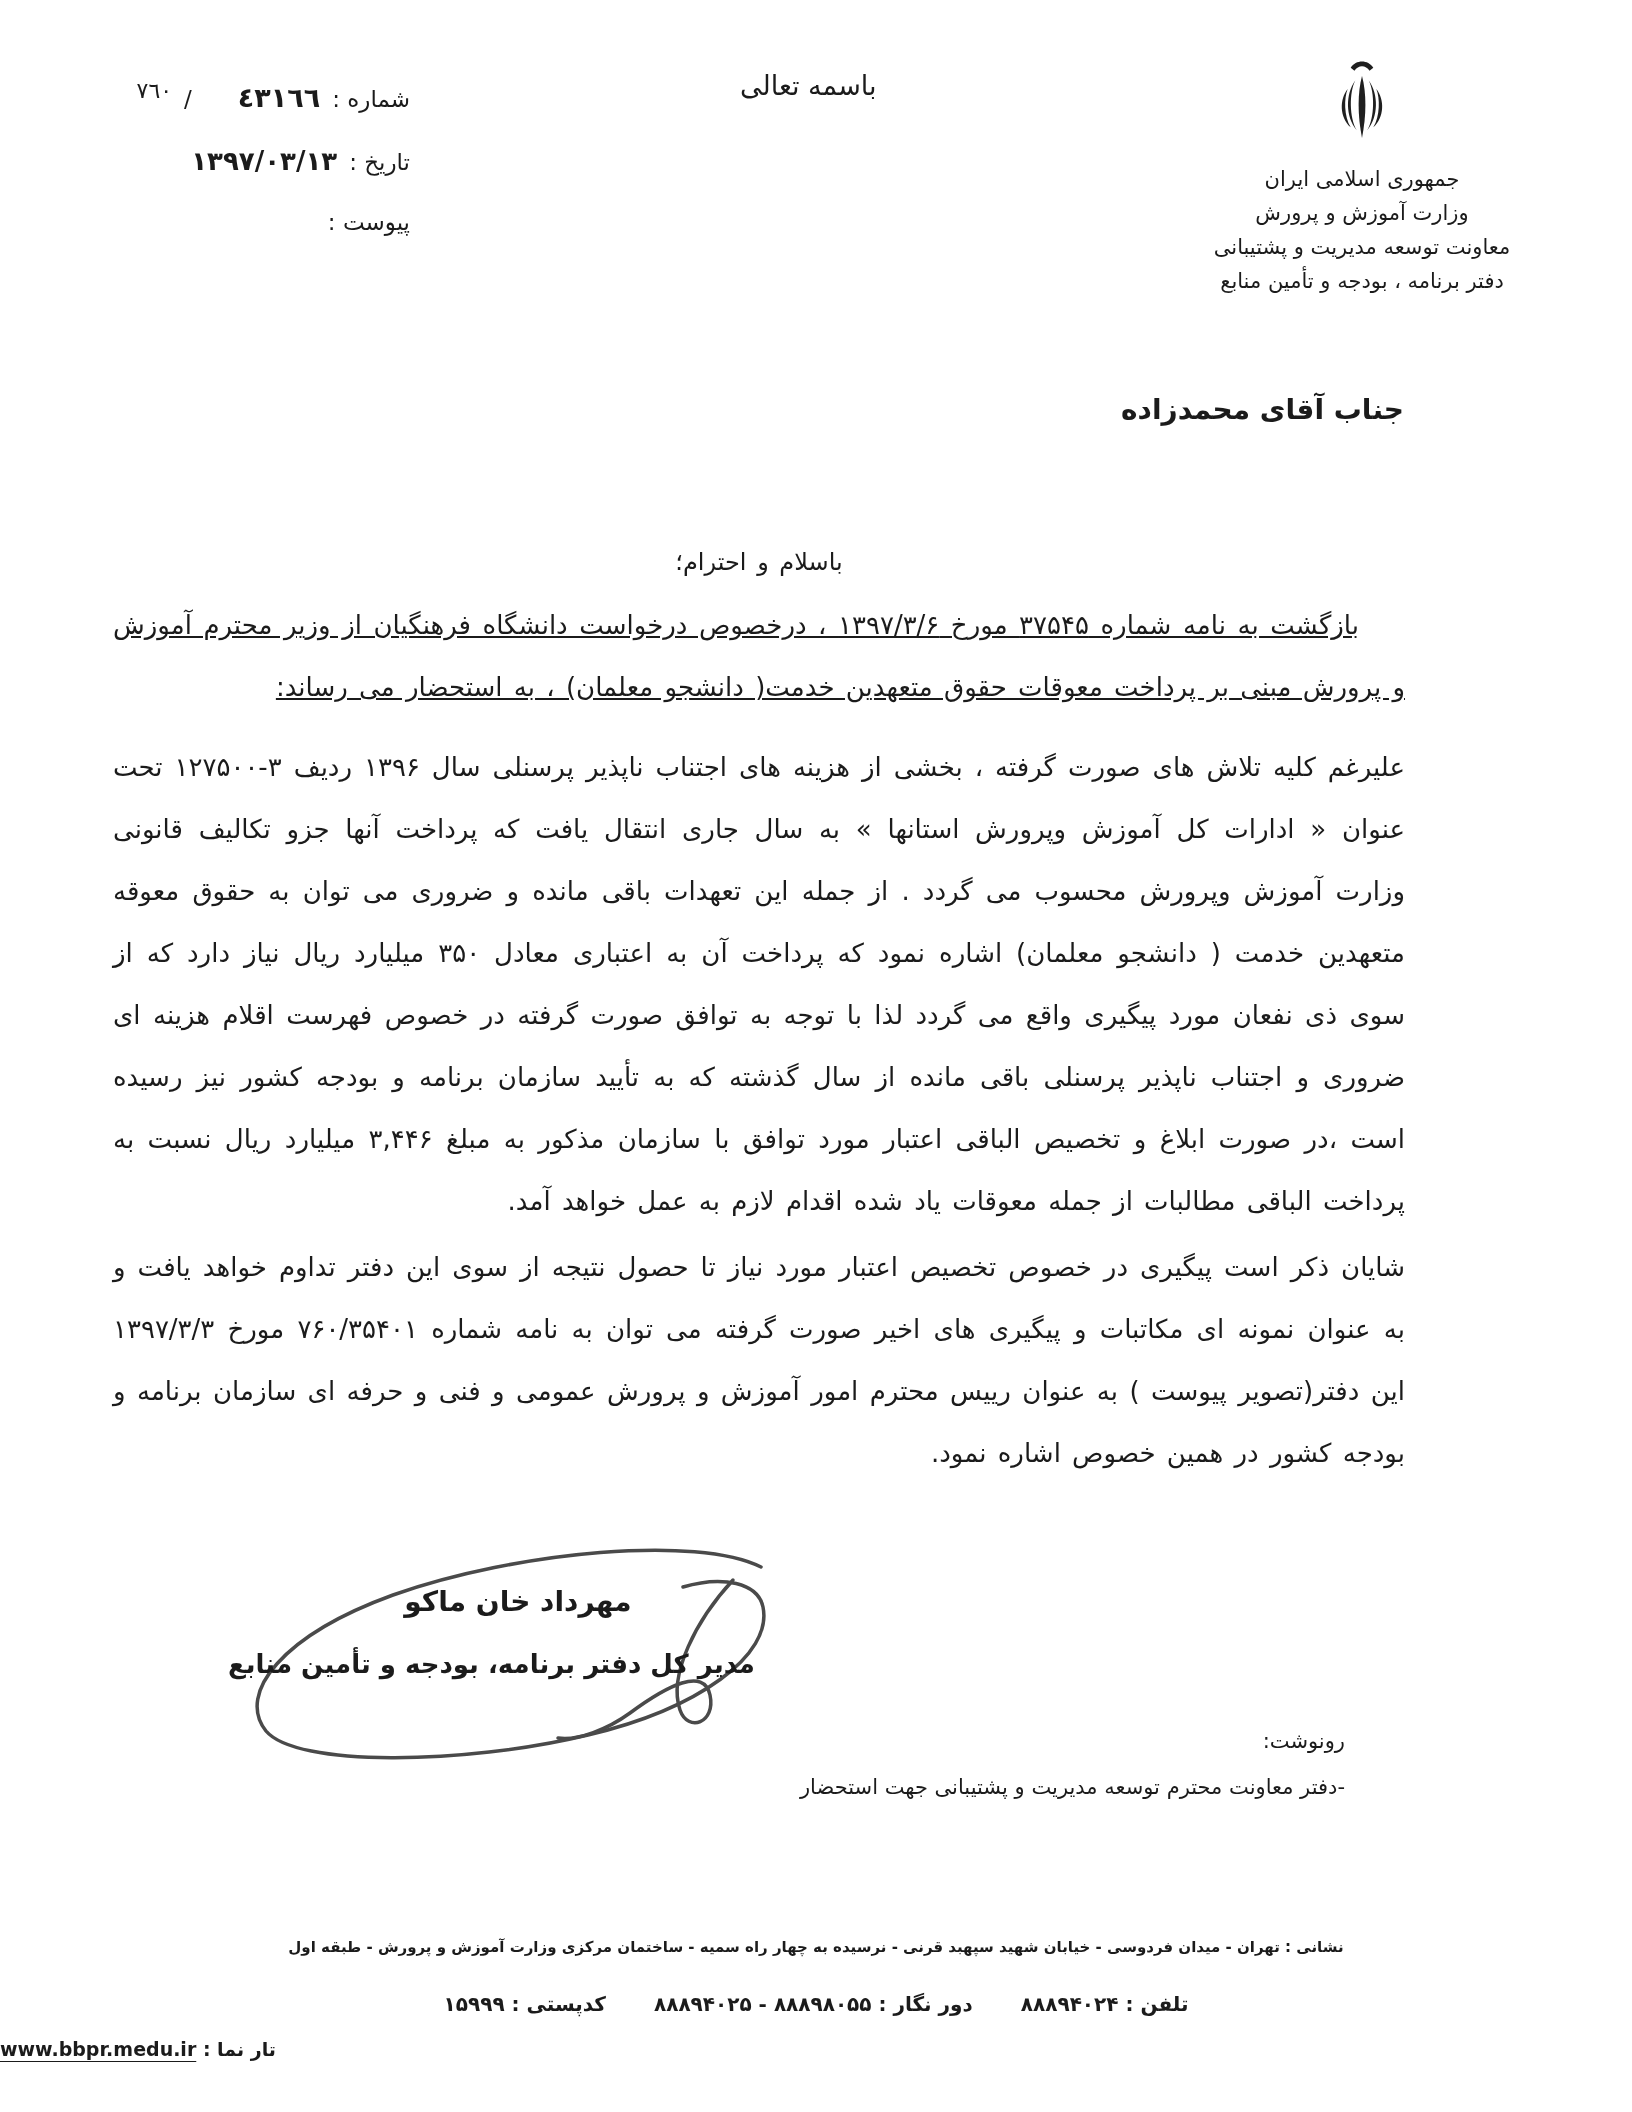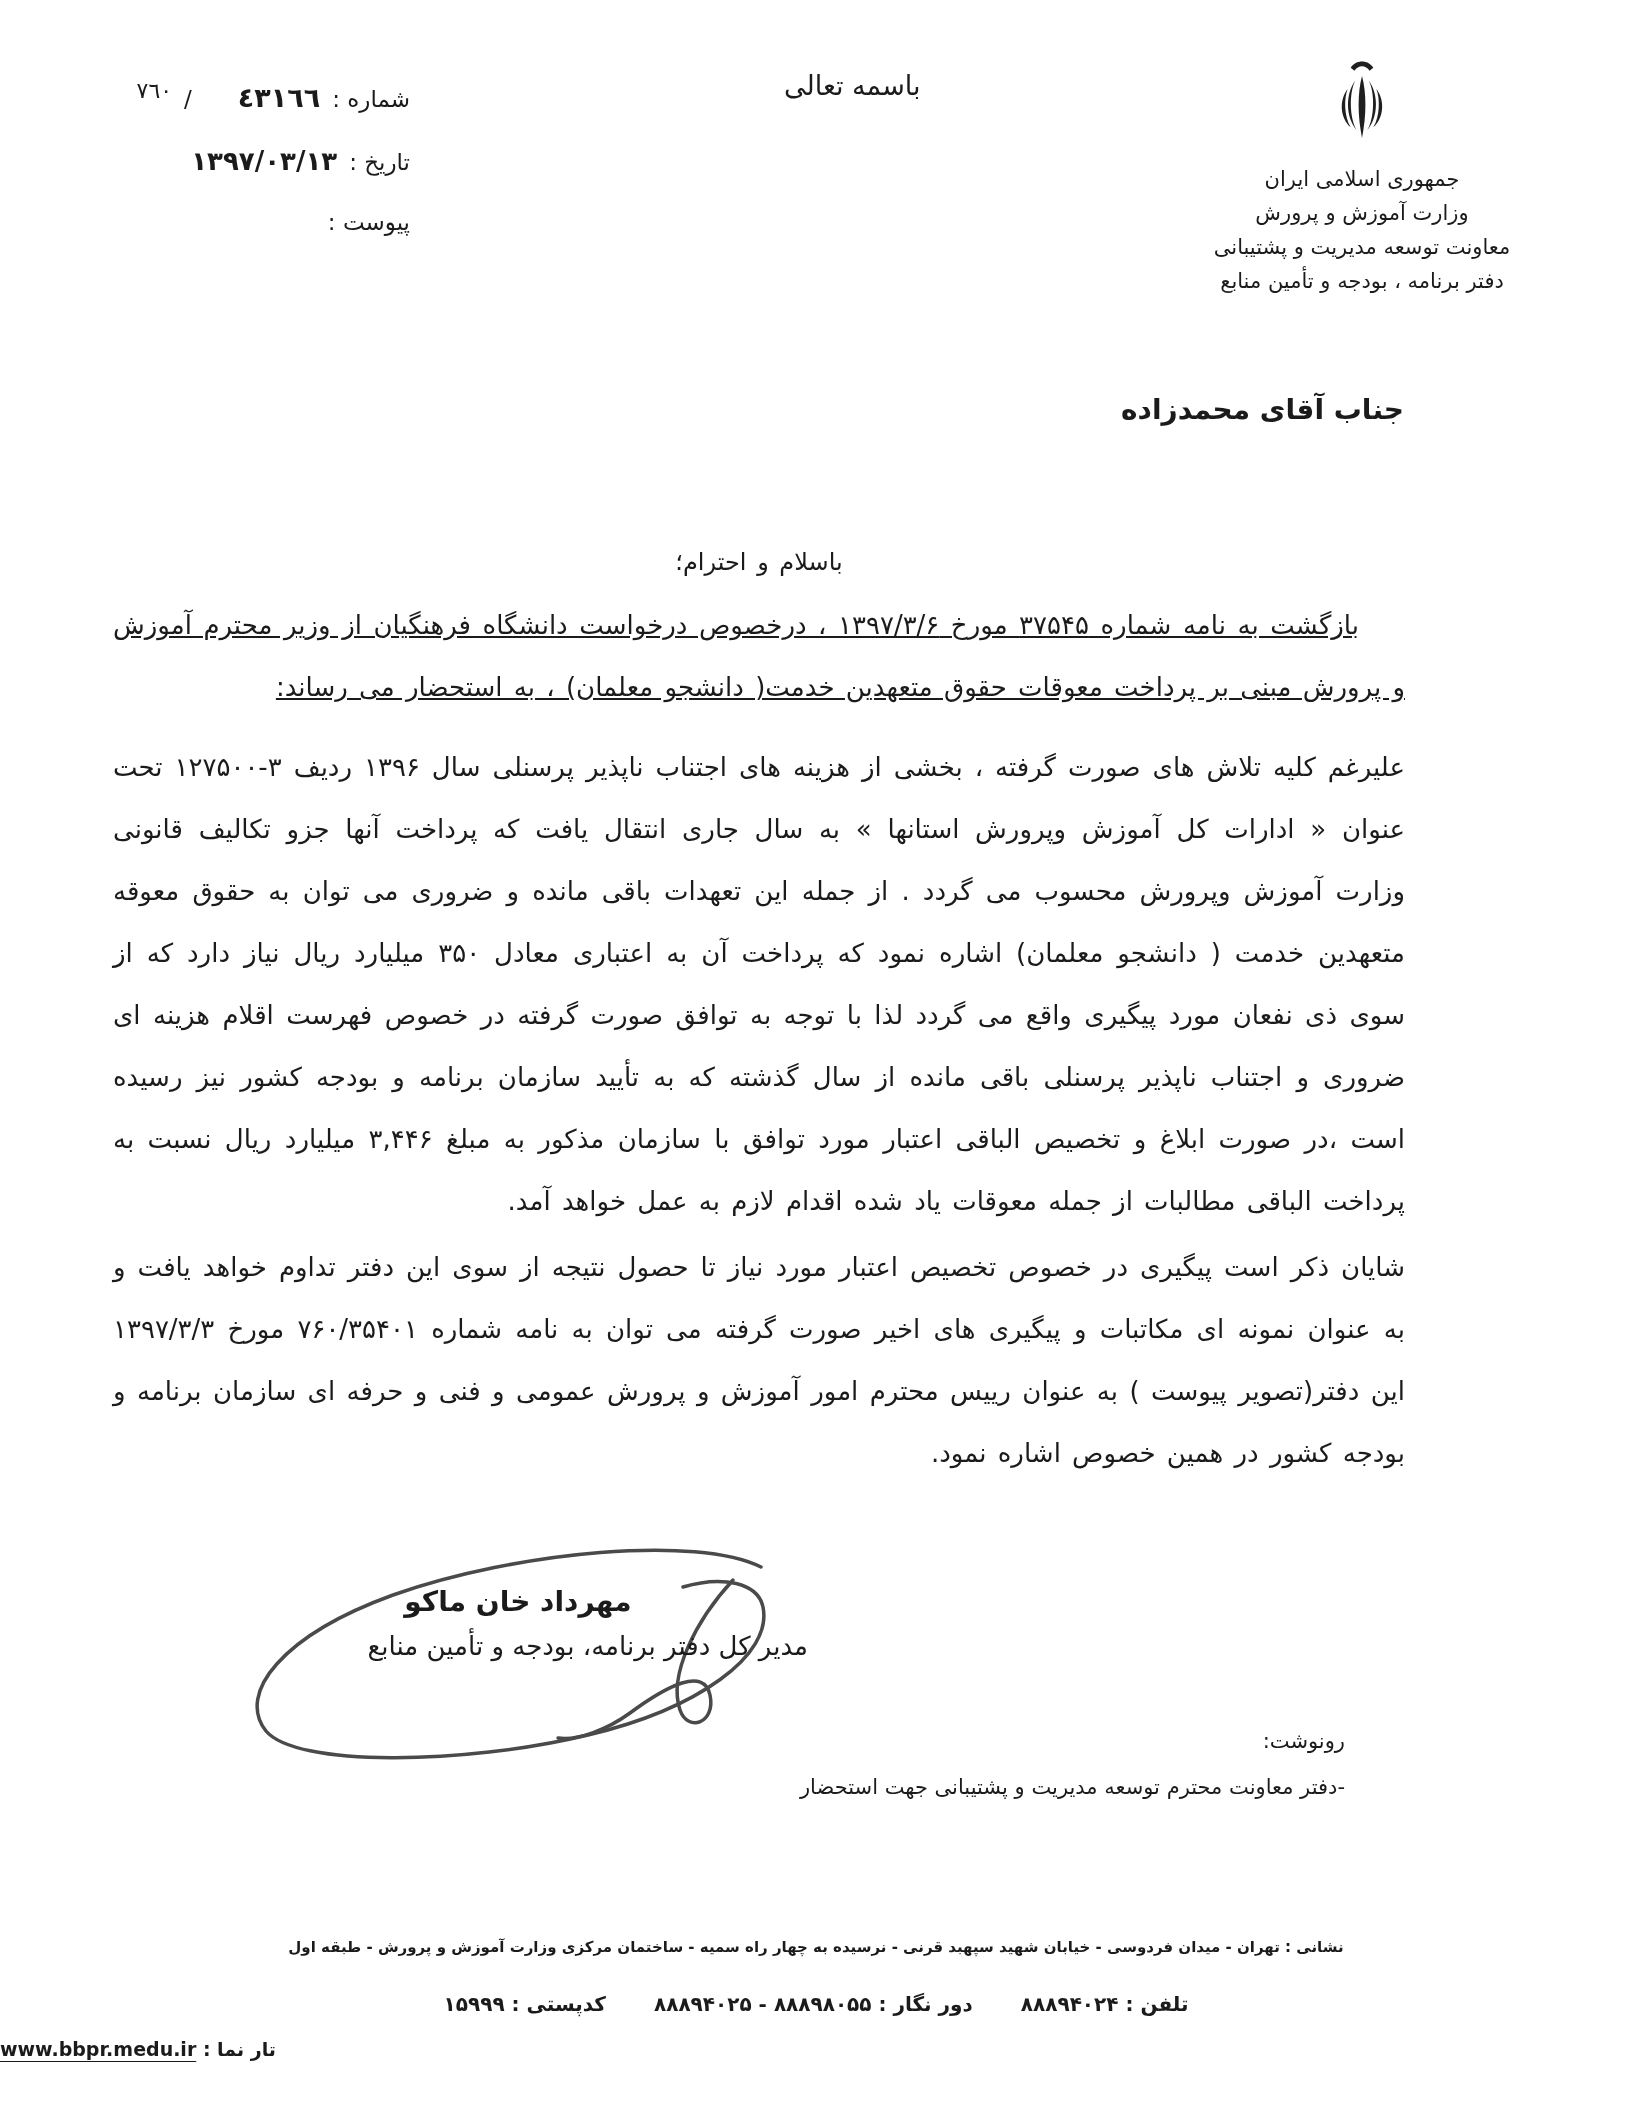--- a/index.html
+++ b/index.html
@@ -18,21 +18,21 @@
     display:flex;flex-direction:column;gap:33px;
     font-size:23px;
   }
   .meta-row{display:flex;direction:rtl;align-items:baseline;gap:12px;}
   .meta-label{white-space:nowrap;}
   .meta-number-value{font-weight:700;font-size:27px;letter-spacing:1px;}
   .meta-slash{margin-right:34px;}
   .meta-office{position:relative;top:-9px;font-size:22px;}
   .meta-date-value{font-weight:700;font-size:26px;letter-spacing:1px;}
   
-  .bismillah{position:absolute;left:784px;top:70px;font-size:27px;}
+  .bismillah{position:absolute;left:740px;top:70px;font-size:27px;}
   
   .letterhead{
     position:absolute;left:1164px;top:58px;width:396px;
     text-align:center;
   }
   .emblem{width:76px;height:98px;margin:0 auto 6px auto;display:block;}
   .lh-line{font-size:21px;line-height:34px;white-space:nowrap;}
   
   .recipient{position:absolute;right:228px;top:390px;text-align:center;margin-left:9px;}
   .recipient .r-name{font-weight:700;font-size:28px;line-height:40px;}
@@ -44,21 +44,21 @@
     font-size:26px;line-height:62px;word-spacing:3px;
   }
   .salutation{font-size:24px;line-height:40px;margin-bottom:12px;text-align:center;}
   .letter-body p{margin:0;}
   .letter-body p.p1{text-indent:46px;margin-bottom:18px;text-decoration:underline;}
   .letter-body p.p3{margin-top:4px;}
   
   .sig-block{position:absolute;left:228px;top:1543px;width:580px;height:238px;}
   .sig-svg{position:absolute;inset:0;}
   .sig-name{position:absolute;top:42px;width:100%;text-align:center;font-weight:700;font-size:28px;}
-  .sig-title{position:absolute;top:88px;width:100%;text-align:right;font-weight:400;font-size:26px;}
+  .sig-title{position:absolute;top:106px;width:100%;text-align:left;font-weight:700;font-size:26px;}
   
   .cc{position:absolute;right:287px;top:1718px;text-align:right;font-size:21px;line-height:46px;}
   
   .footer-address{
     position:absolute;left:0;right:0;top:1938px;text-align:center;
     font-size:15px;font-weight:700;
   }
   .footer-phones{
     position:absolute;left:0;right:0;top:1992px;
     display:flex;direction:rtl;justify-content:center;gap:48px;

